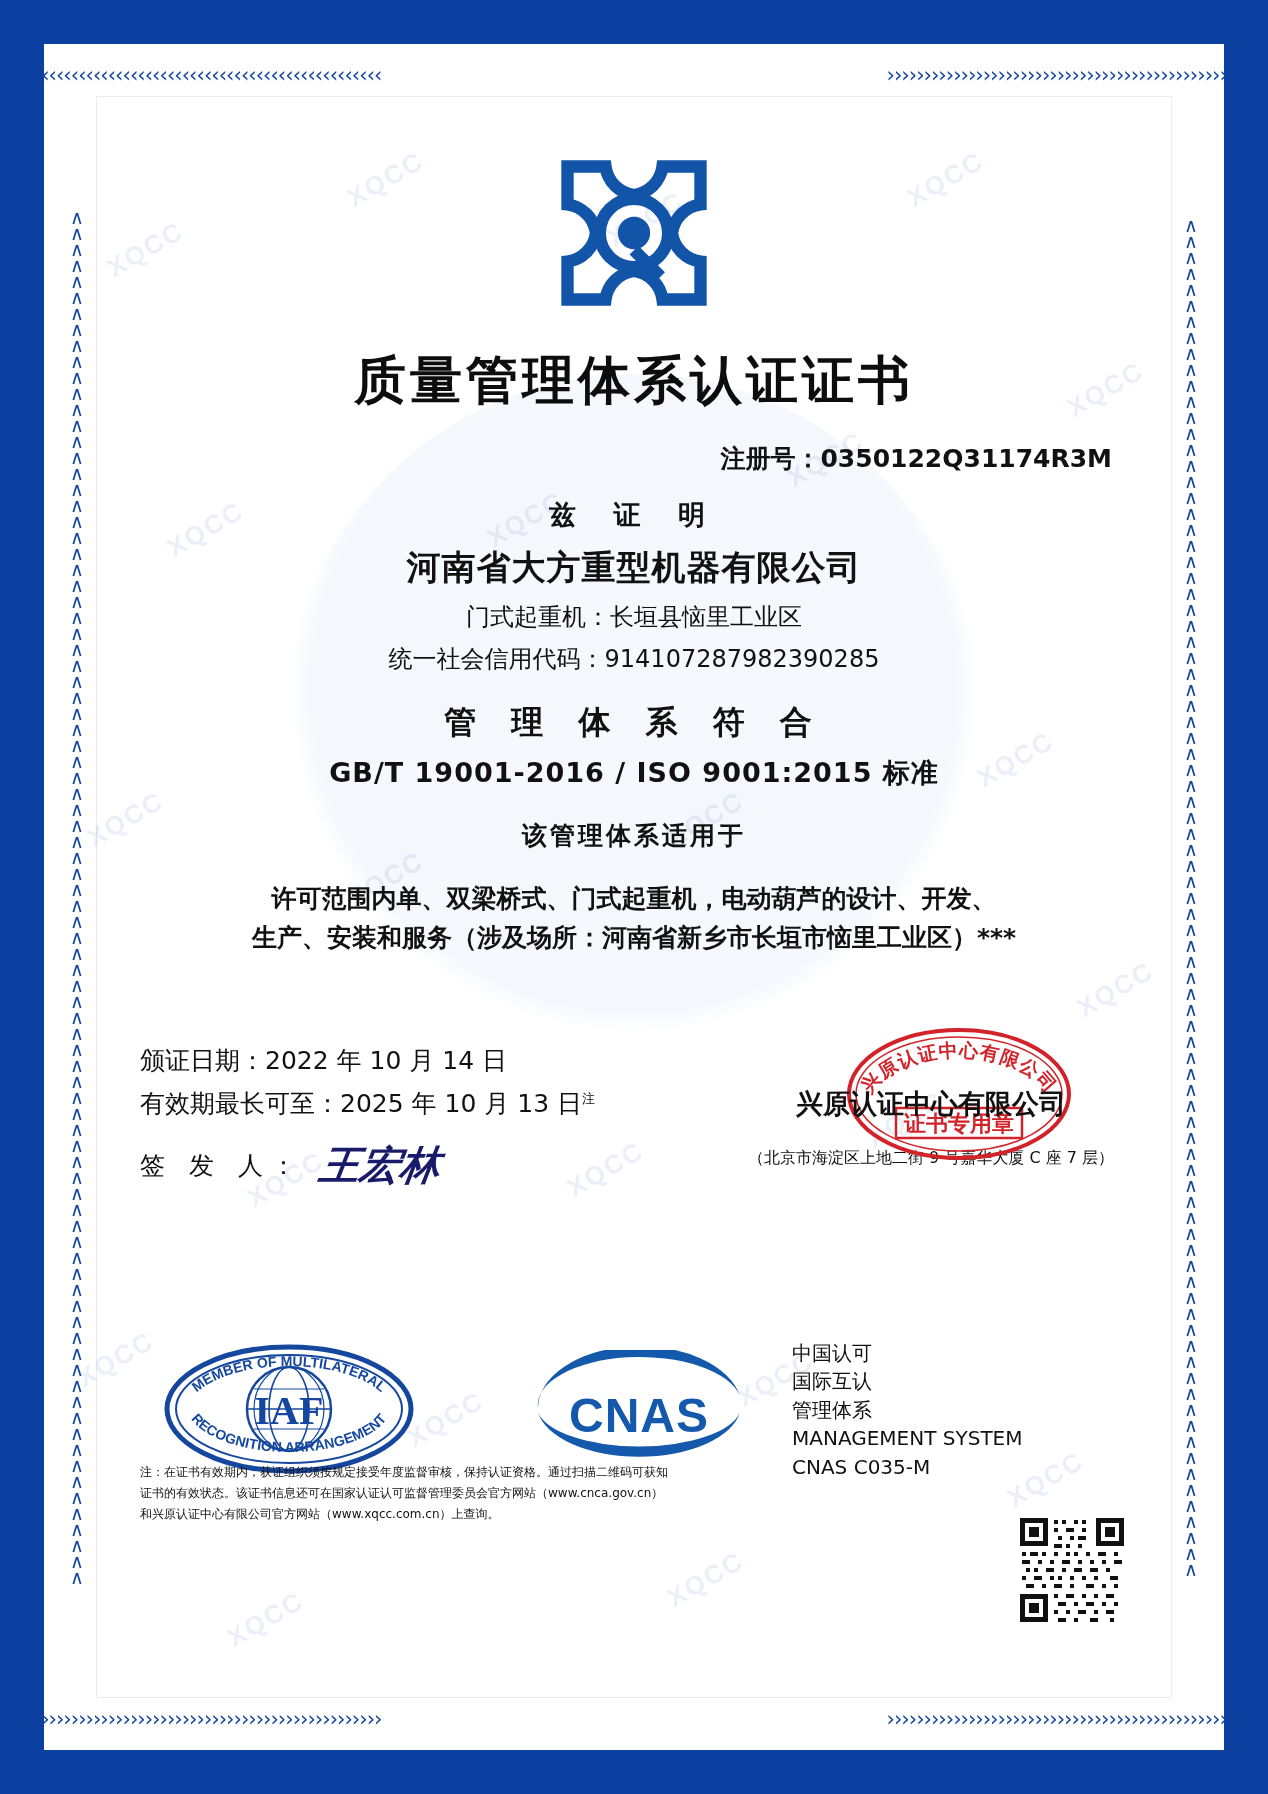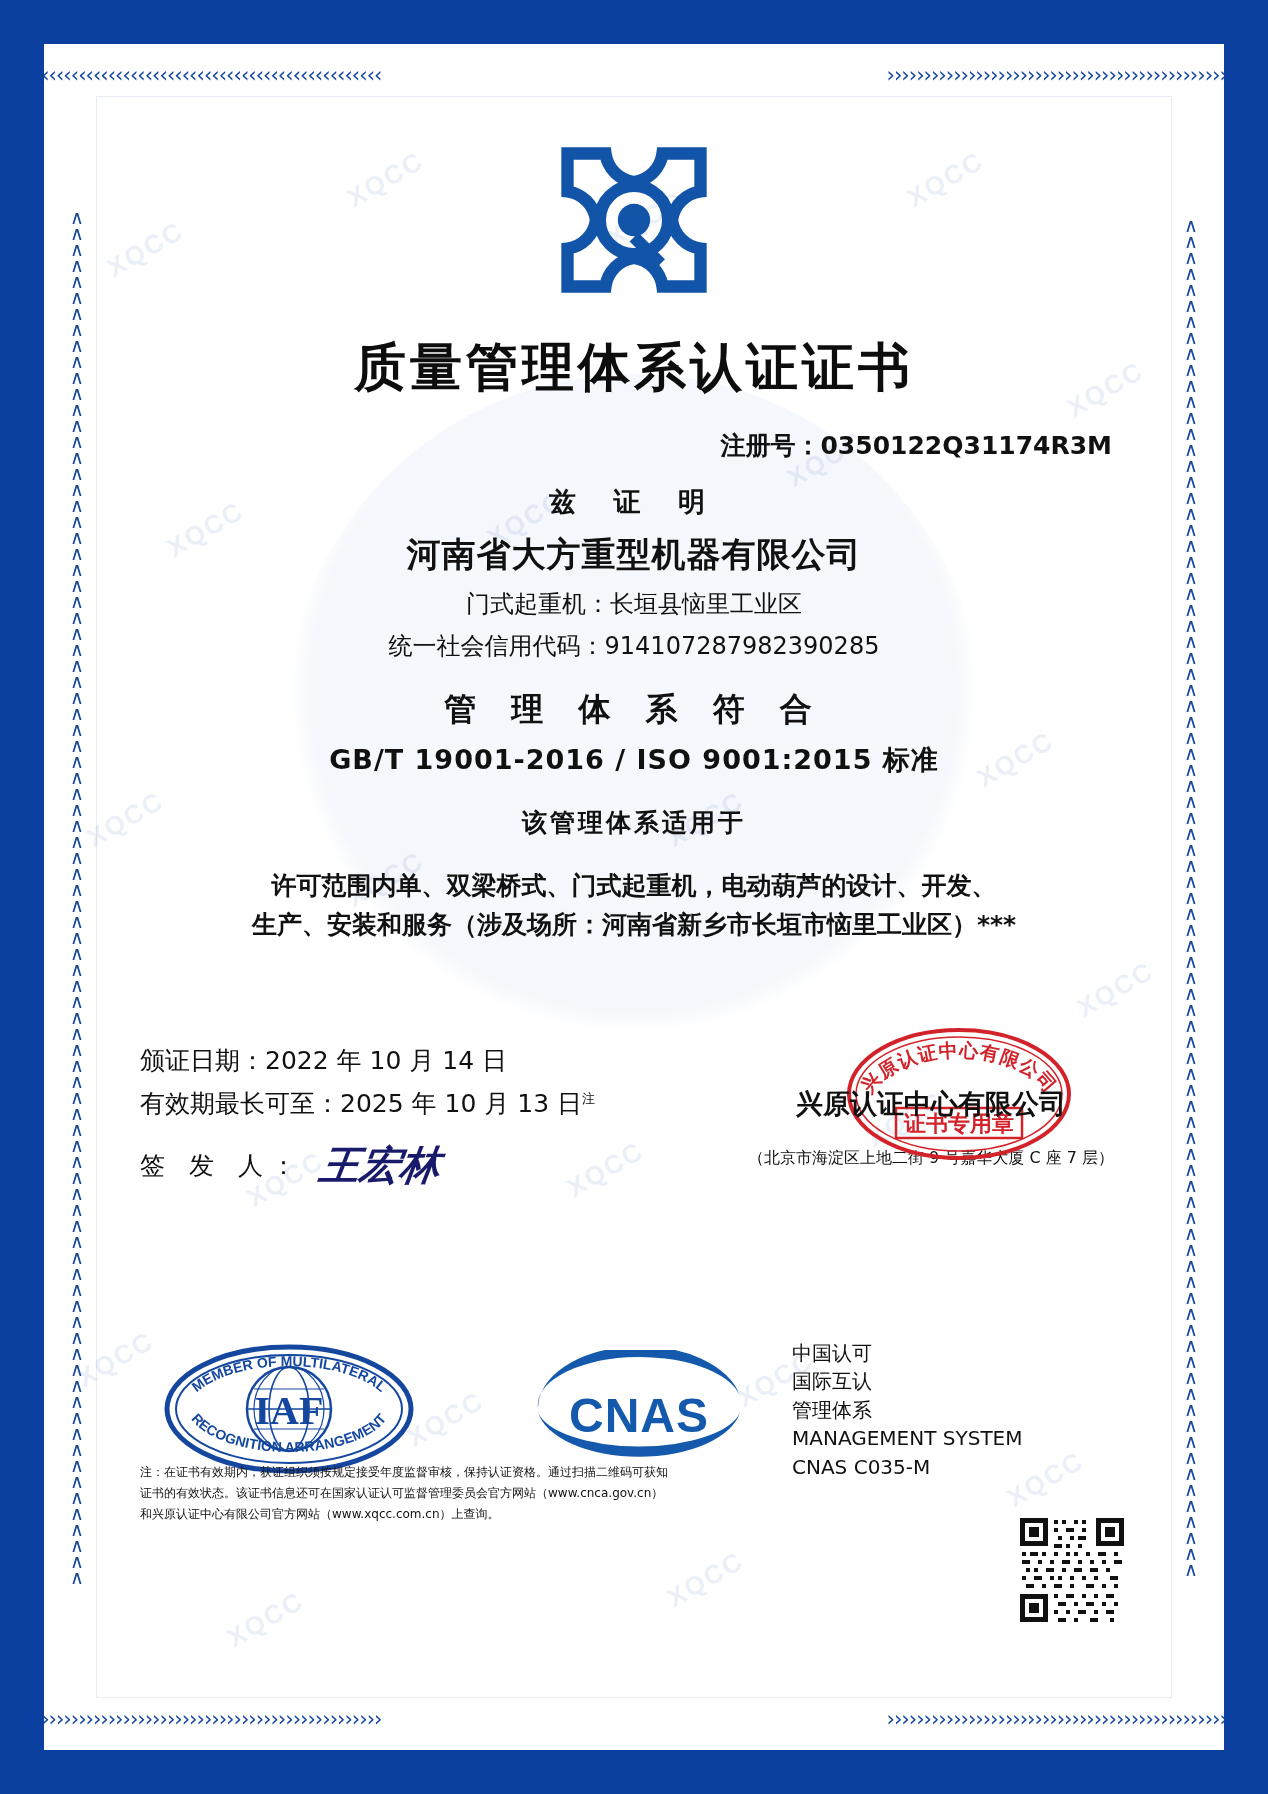--- a/index.html
+++ b/index.html
@@ -74,21 +74,21 @@
   .wm-big{
     position:absolute;
     left:50%;top:330px;
     transform:translateX(-50%);
     width:700px;height:700px;
     border-radius:50%;
     background:radial-gradient(circle at 50% 45%, rgba(70,120,200,0.055) 0 62%, rgba(255,255,255,0) 66%);
   }
   .content{
     position:absolute;
-    left:90px;right:90px;top:63px;
+    left:90px;right:90px;top:76px;
     text-align:center;
   }
   
   .logo{
     width:190px;height:190px;
     margin:18px auto 0 auto;
     position:relative;
   }
   .title{
     margin-top:18px;

